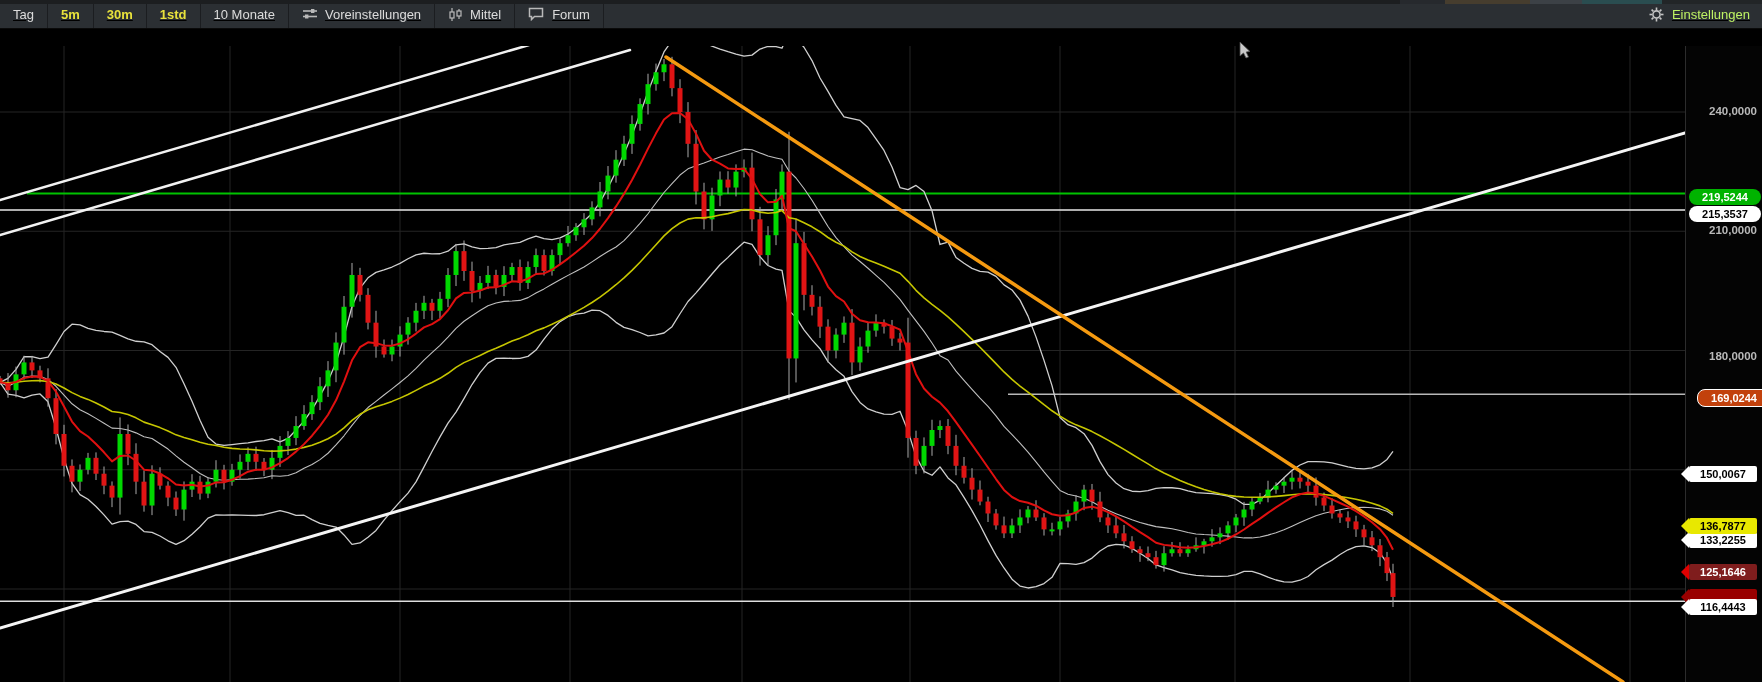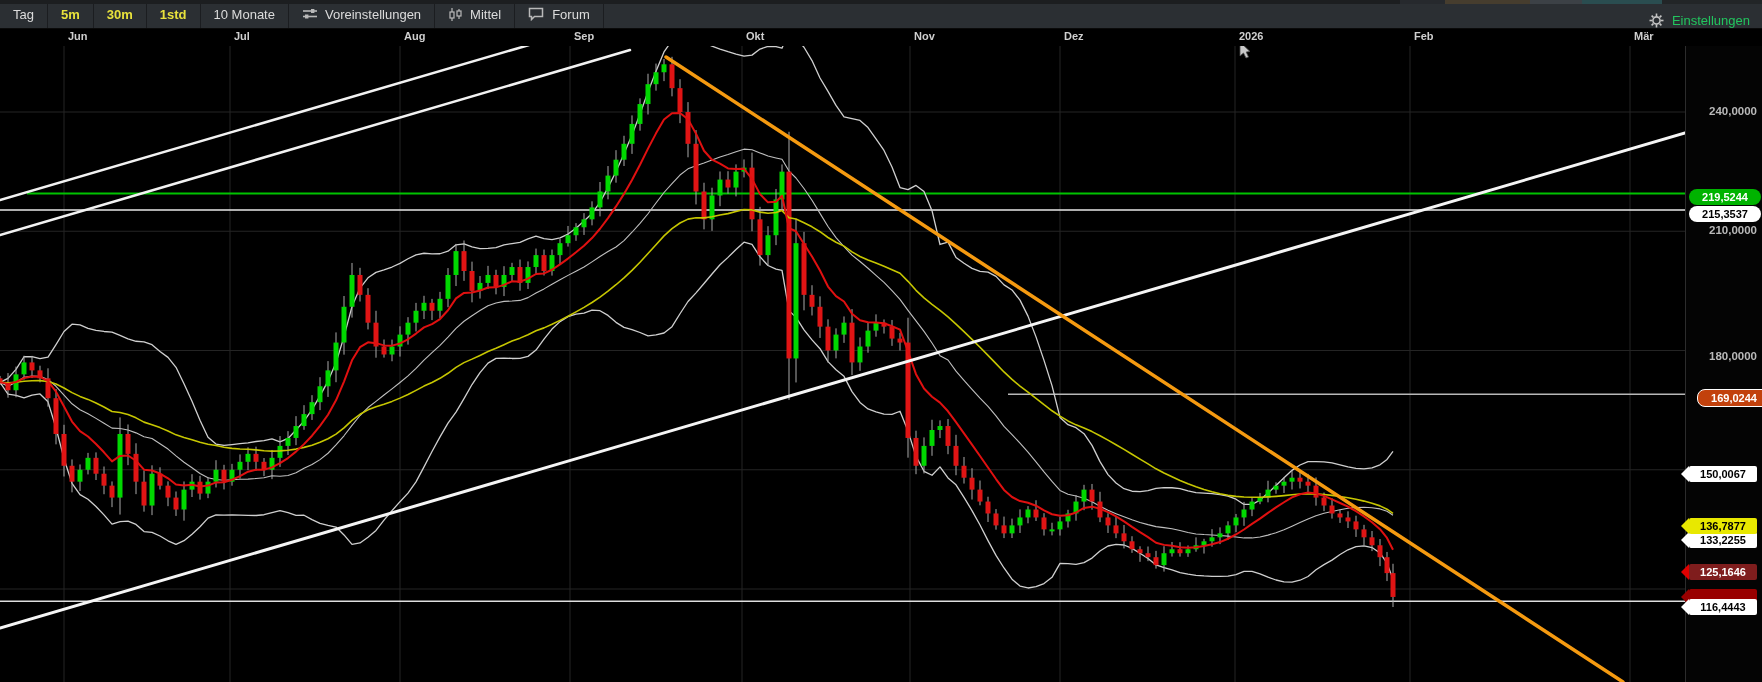--- a/index.html
+++ b/index.html
@@ -3,26 +3,26 @@
 <meta charset="utf-8">
 <style>
   html,body{margin:0;padding:0;background:#000;}
   #stage{position:relative;width:1762px;height:682px;overflow:hidden;background:#000;
          font-family:"Liberation Sans",sans-serif;}
   
   #sliver{position:absolute;left:0;top:0;width:1762px;height:4px;z-index:30;}
   .sliver-seg{position:absolute;top:0;height:4px;}
   
   #toolbar{position:absolute;left:0;top:0;width:1762px;height:28px;background:#2b2f33;
-           display:flex;align-items:stretch;z-index:20;border-bottom:1px solid #0a0a0a;}
+           display:flex;align-items:stretch;z-index:20;border-bottom:1px solid #0a0a0a;text-decoration:underline;}
   .tb-btn{display:flex;align-items:center;justify-content:center;gap:7px;padding:0 13px;
           border-right:1px solid #1b1d20;color:#dcdcdc;font-size:13px;cursor:pointer;white-space:nowrap;}
   .tb-btn.yellow{color:#e8e23c;font-weight:700;}
   .tb-spacer{flex:1;}
-  .tb-right{display:flex;align-items:flex-end;gap:8px;padding:0 12px;color:#22c55e;font-size:13px;cursor:pointer;}
+  .tb-right{display:flex;align-items:center;gap:8px;padding:0 12px;color:#bef264;font-size:13px;cursor:pointer;}
   .tb-ico{display:inline-flex;align-items:center;justify-content:center;}
   
   #timeaxis{position:absolute;left:0;top:28px;width:1762px;height:18px;background:#000;z-index:10;}
   .month-lbl{position:absolute;top:2px;font-size:11px;font-weight:700;color:#cfcfcf;}
   
   #chartsvg{position:absolute;left:0;top:0;z-index:1;}
   
   #paxis{position:absolute;left:1685px;top:46px;width:77px;height:636px;background:#040404;
          border-left:1px solid #2c2c2c;z-index:15;}
   .ylabel{position:absolute;right:6px;font-size:11.5px;font-weight:700;color:#b9b9b9;}
@@ -111,32 +111,20 @@
         <span>Einstellungen</span>
       </div>
     </div>
   <div id="sliver">
       <div class="sliver-seg" style="left: 0px; width: 1400px; background: rgb(28, 30, 32);"></div>
       <div class="sliver-seg" style="left: 1400px; width: 45px; background: rgb(38, 41, 45);"></div>
       <div class="sliver-seg" style="left: 1445px; width: 85px; background: rgb(70, 61, 46);"></div>
       <div class="sliver-seg" style="left: 1530px; width: 52px; background: rgb(60, 65, 70);"></div>
       <div class="sliver-seg" style="left: 1582px; width: 80px; background: rgb(42, 77, 80);"></div>
       <div class="sliver-seg" style="left: 1662px; width: 100px; background: rgb(34, 37, 39);"></div>
-    </div>
-  <div id="timeaxis">
-      <div class="month-lbl" style="left: 68px;">Jun</div>
-      <div class="month-lbl" style="left: 234px;">Jul</div>
-      <div class="month-lbl" style="left: 404px;">Aug</div>
-      <div class="month-lbl" style="left: 574px;">Sep</div>
-      <div class="month-lbl" style="left: 746px;">Okt</div>
-      <div class="month-lbl" style="left: 914px;">Nov</div>
-      <div class="month-lbl" style="left: 1064px;">Dez</div>
-      <div class="month-lbl" style="left: 1239px;">2026</div>
-      <div class="month-lbl" style="left: 1414px;">Feb</div>
-      <div class="month-lbl" style="left: 1634px;">Mär</div>
     </div>
   <svg id="chartsvg" width="1762" height="682" viewBox="0 0 1762 682">
       <defs>
         <clipPath id="plotclip">
           <rect x="0" y="46" width="1685" height="636"></rect>
         </clipPath>
       </defs>
       <g clip-path="url(#plotclip)">
         <line x1="64" y1="46" x2="64" y2="682" stroke="#242424" stroke-width="1"></line>
         <line x1="230" y1="46" x2="230" y2="682" stroke="#242424" stroke-width="1"></line>

